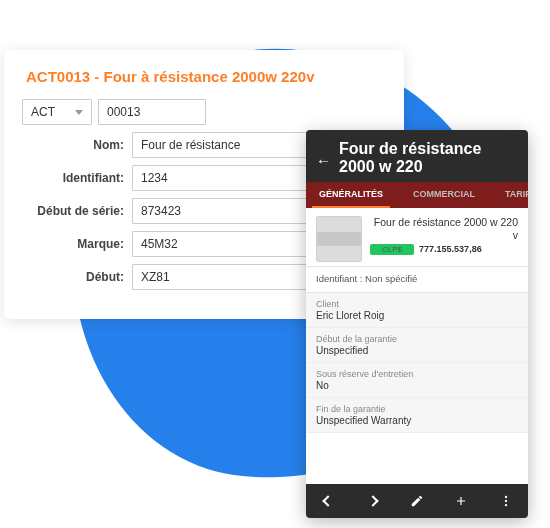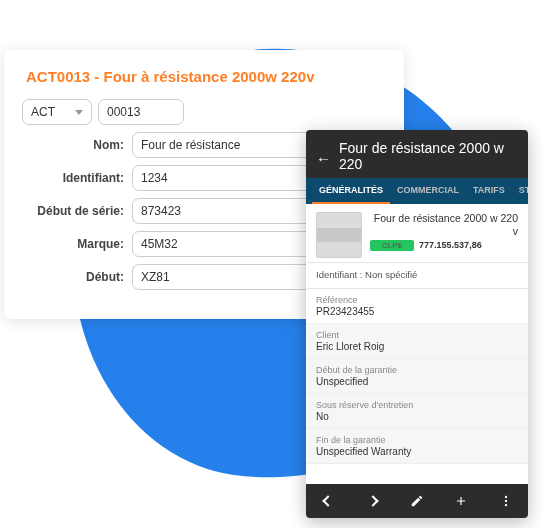--- a/index.html
+++ b/index.html
@@ -44,21 +44,21 @@
     font-size: 12px; color: #444; font-weight: 600;
   }
   .row .fld, .row .fld-group { flex: 1; display: flex; gap: 6px; }
   .input, .select {
     border: 1px solid #ccc;
     background: #fff;
     font-size: 12px;
     color: #333;
     padding: 5px 8px;
     height: 26px;
-    border-radius: 7px;
+    border-radius: 1px;
   }
   .input { width: 100%; }
   .select { width: 70px; display: flex; align-items: center; justify-content: space-between; }
   .fld2 { width: 70px; }
   .caret {
     width: 0; height: 0;
     border-left: 4px solid transparent;
     border-right: 4px solid transparent;
     border-top: 5px solid #999;
   }
@@ -75,24 +75,24 @@
     overflow: hidden;
     font-size: 11px;
   }
   .phone-header {
     background: #2c2c2c; color: #fff;
     display: flex; align-items: center;
     padding: 10px 10px 6px 10px;
     gap: 8px;
   }
   .back-arrow { font-size: 15px; }
-  .phone-title { font-size: 14px; font-weight: 400; }
+  .phone-title { font-size: 16px; font-weight: 700; }
   .tabs {
-    background: #0c4a6e; color: #e0e0e0;
-    display: flex; gap: 0;
+    background: #7f1d1d; color: #e0e0e0;
+    display: flex; gap: 16px;
     font-size: 9px; font-weight: 600;
     padding: 0 6px;
   }
   .tab { padding: 7px 7px; white-space: nowrap; border-bottom: 2px solid transparent; }
   .tab.active { color: #fff; border-bottom: 2px solid #ff7f27; }
   .tab:not(.active) { color: #bdbdbd; }
 
   .phone-body { flex: 1; overflow: hidden; background: #fff; }
   .summary {
     display: flex; gap: 8px;
@@ -141,21 +141,21 @@
 
 <div class="card">
   <div class="card-title">ACT0013 - Four à résistance 2000w 220v</div>
 
   <div class="row">
     <div class="fld-group">
       <div class="select">
         <span>ACT</span>
         <span class="caret"></span>
       </div>
-      <input class="input fld2" style="width: 86px; flex: 0 0 auto;" value="00013">
+      <input class="input fld2" style="width: 108px; flex: 0 0 auto;" value="00013">
     </div>
   </div>
 
   <div class="row">
     <div class="lbl">Nom:</div>
     <div class="fld">
         <input class="input" value="Four de résistance" style="">
       </div>
   </div>
 
@@ -204,24 +204,20 @@
     <div class="summary">
       <div class="thumb"></div>
       <div class="summary-text">
         <div class="summary-title">Four de résistance 2000 w 220 v</div>
         <span class="badge">CLP$</span>
         <span class="price-small">777.155.537,86</span>
       </div>
     </div>
     <div class="ident">Identifiant : Non spécifié</div>
 
-    <div class="section">
-      <div class="section-label">Référence</div>
-      <div class="section-val">PR23423455</div>
-    </div>
     <div class="section g">
       <div class="section-label">Client</div>
       <div class="section-val">Eric Lloret Roig</div>
     </div>
     <div class="section g">
       <div class="section-label">Début de la garantie</div>
       <div class="section-val">Unspecified</div>
     </div>
     <div class="section g">
       <div class="section-label">Sous réserve d'entretien</div>

